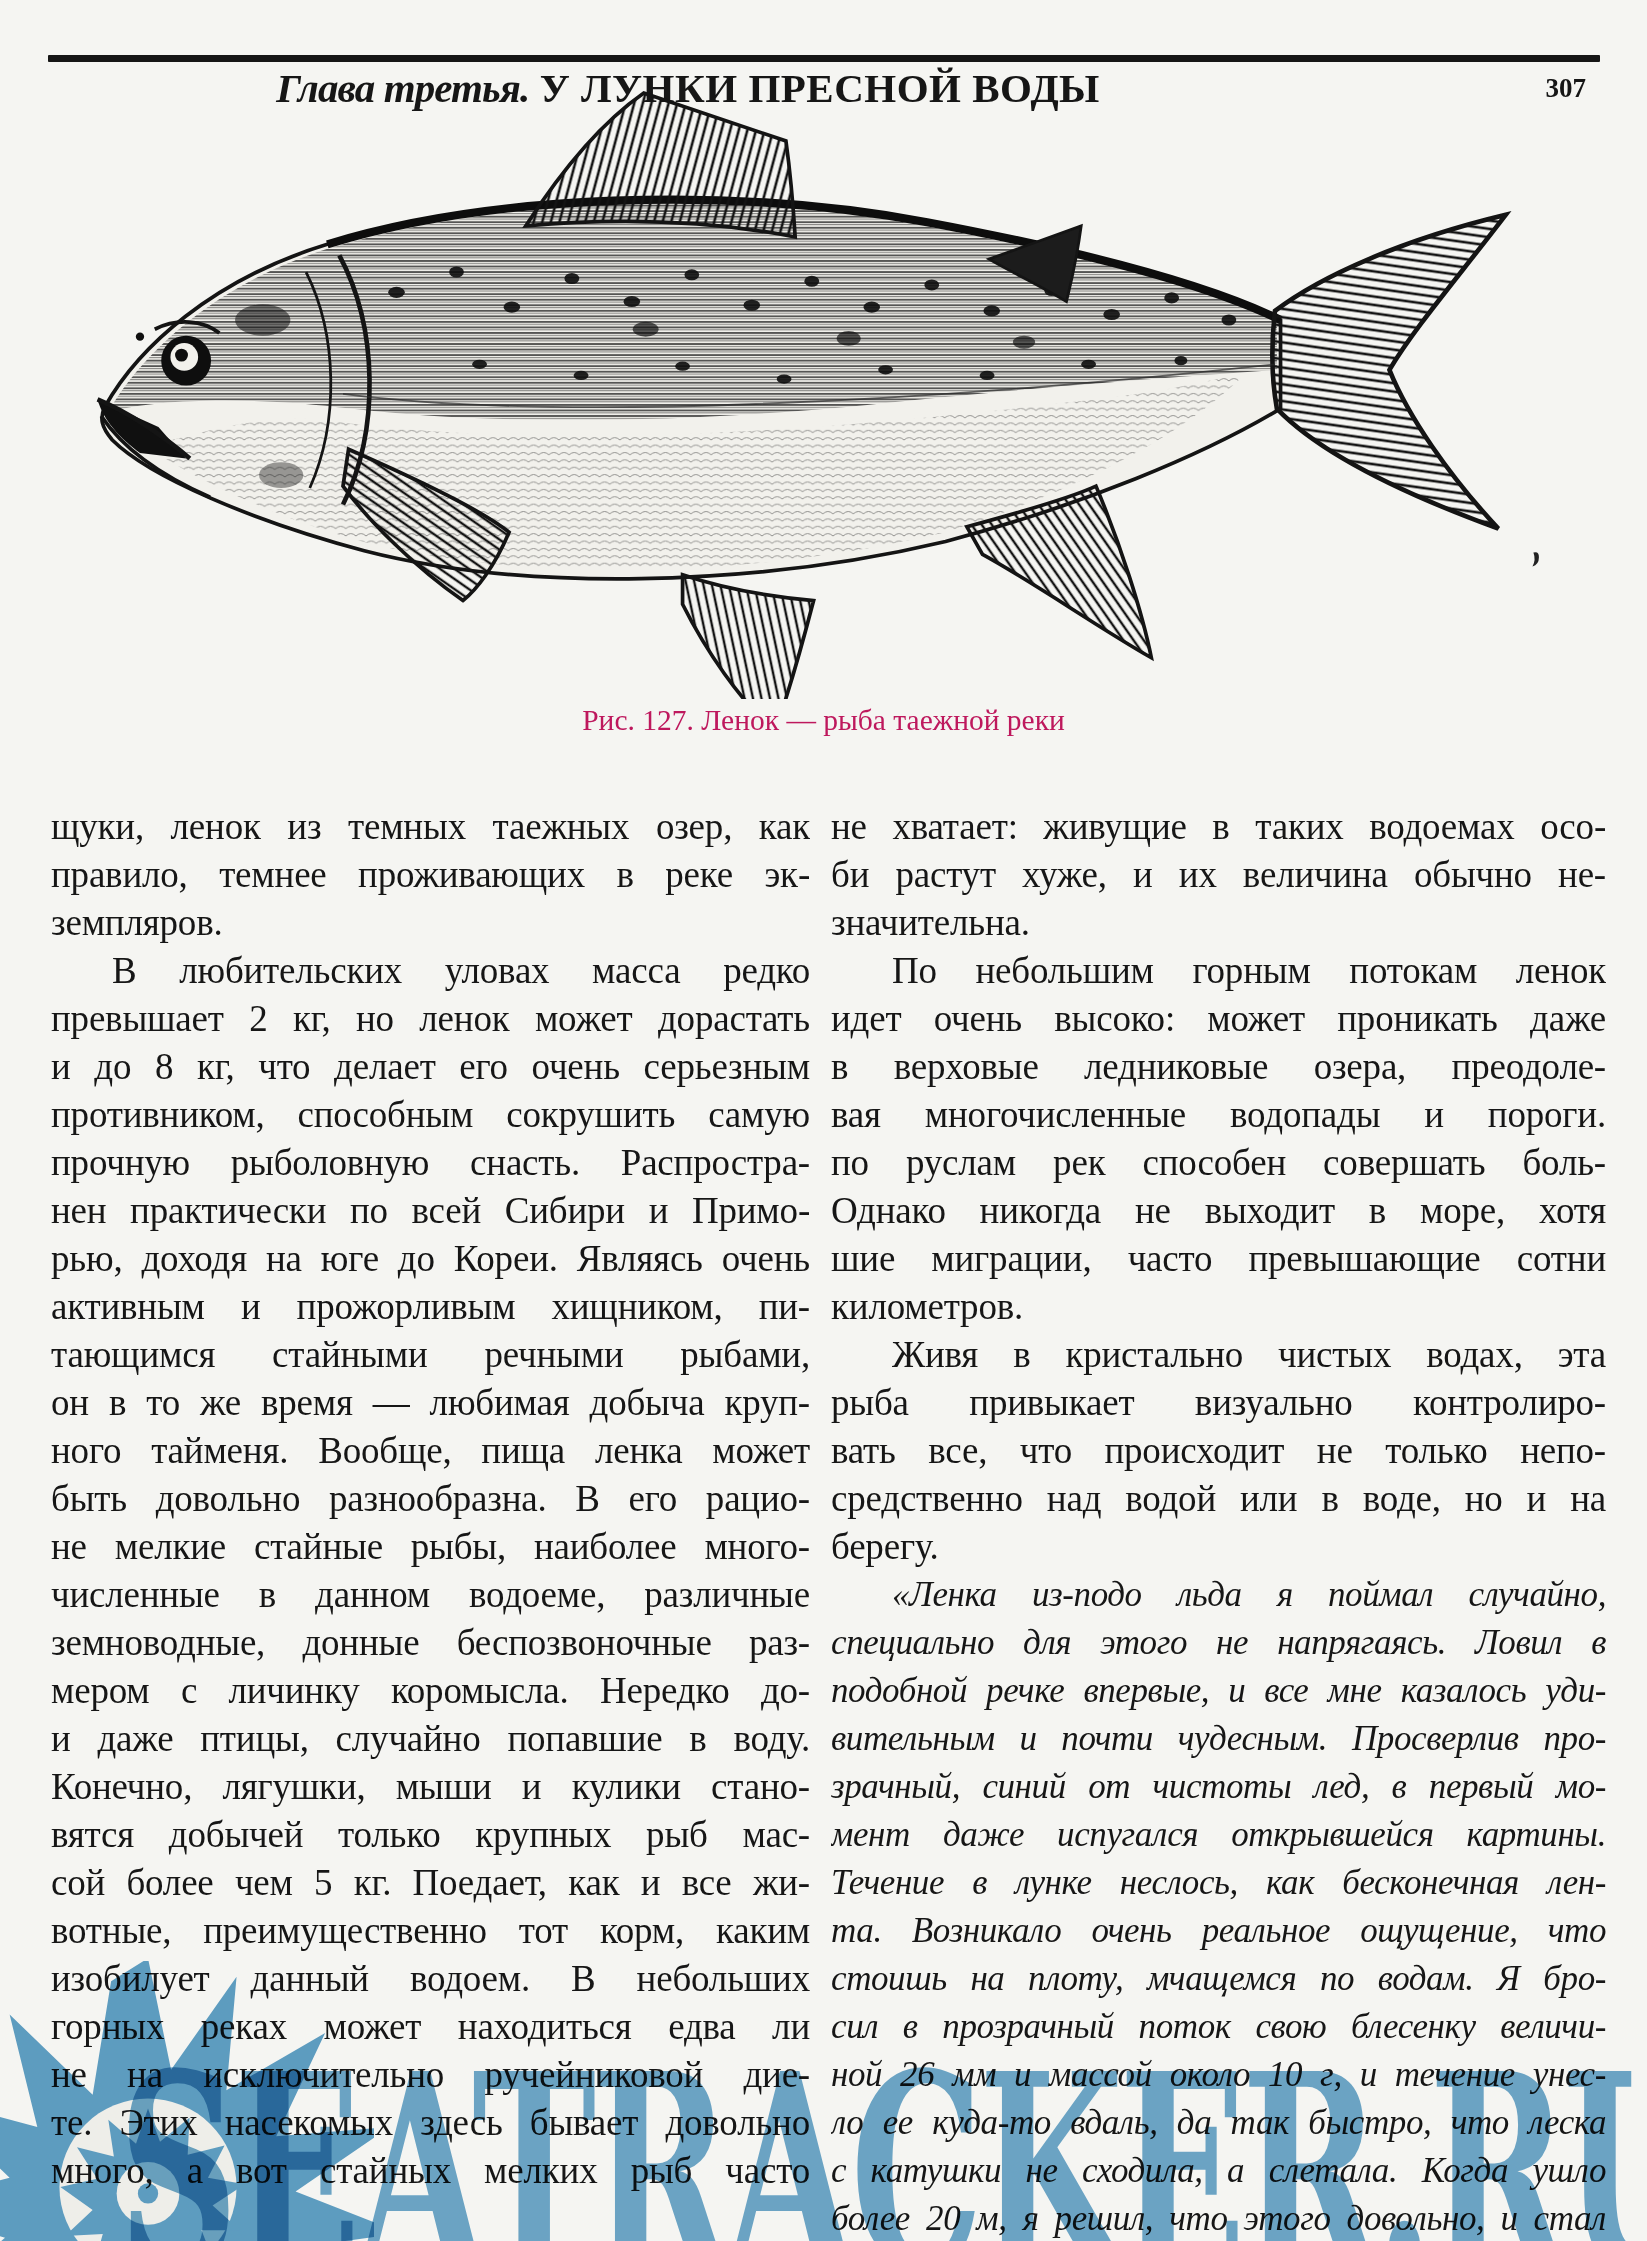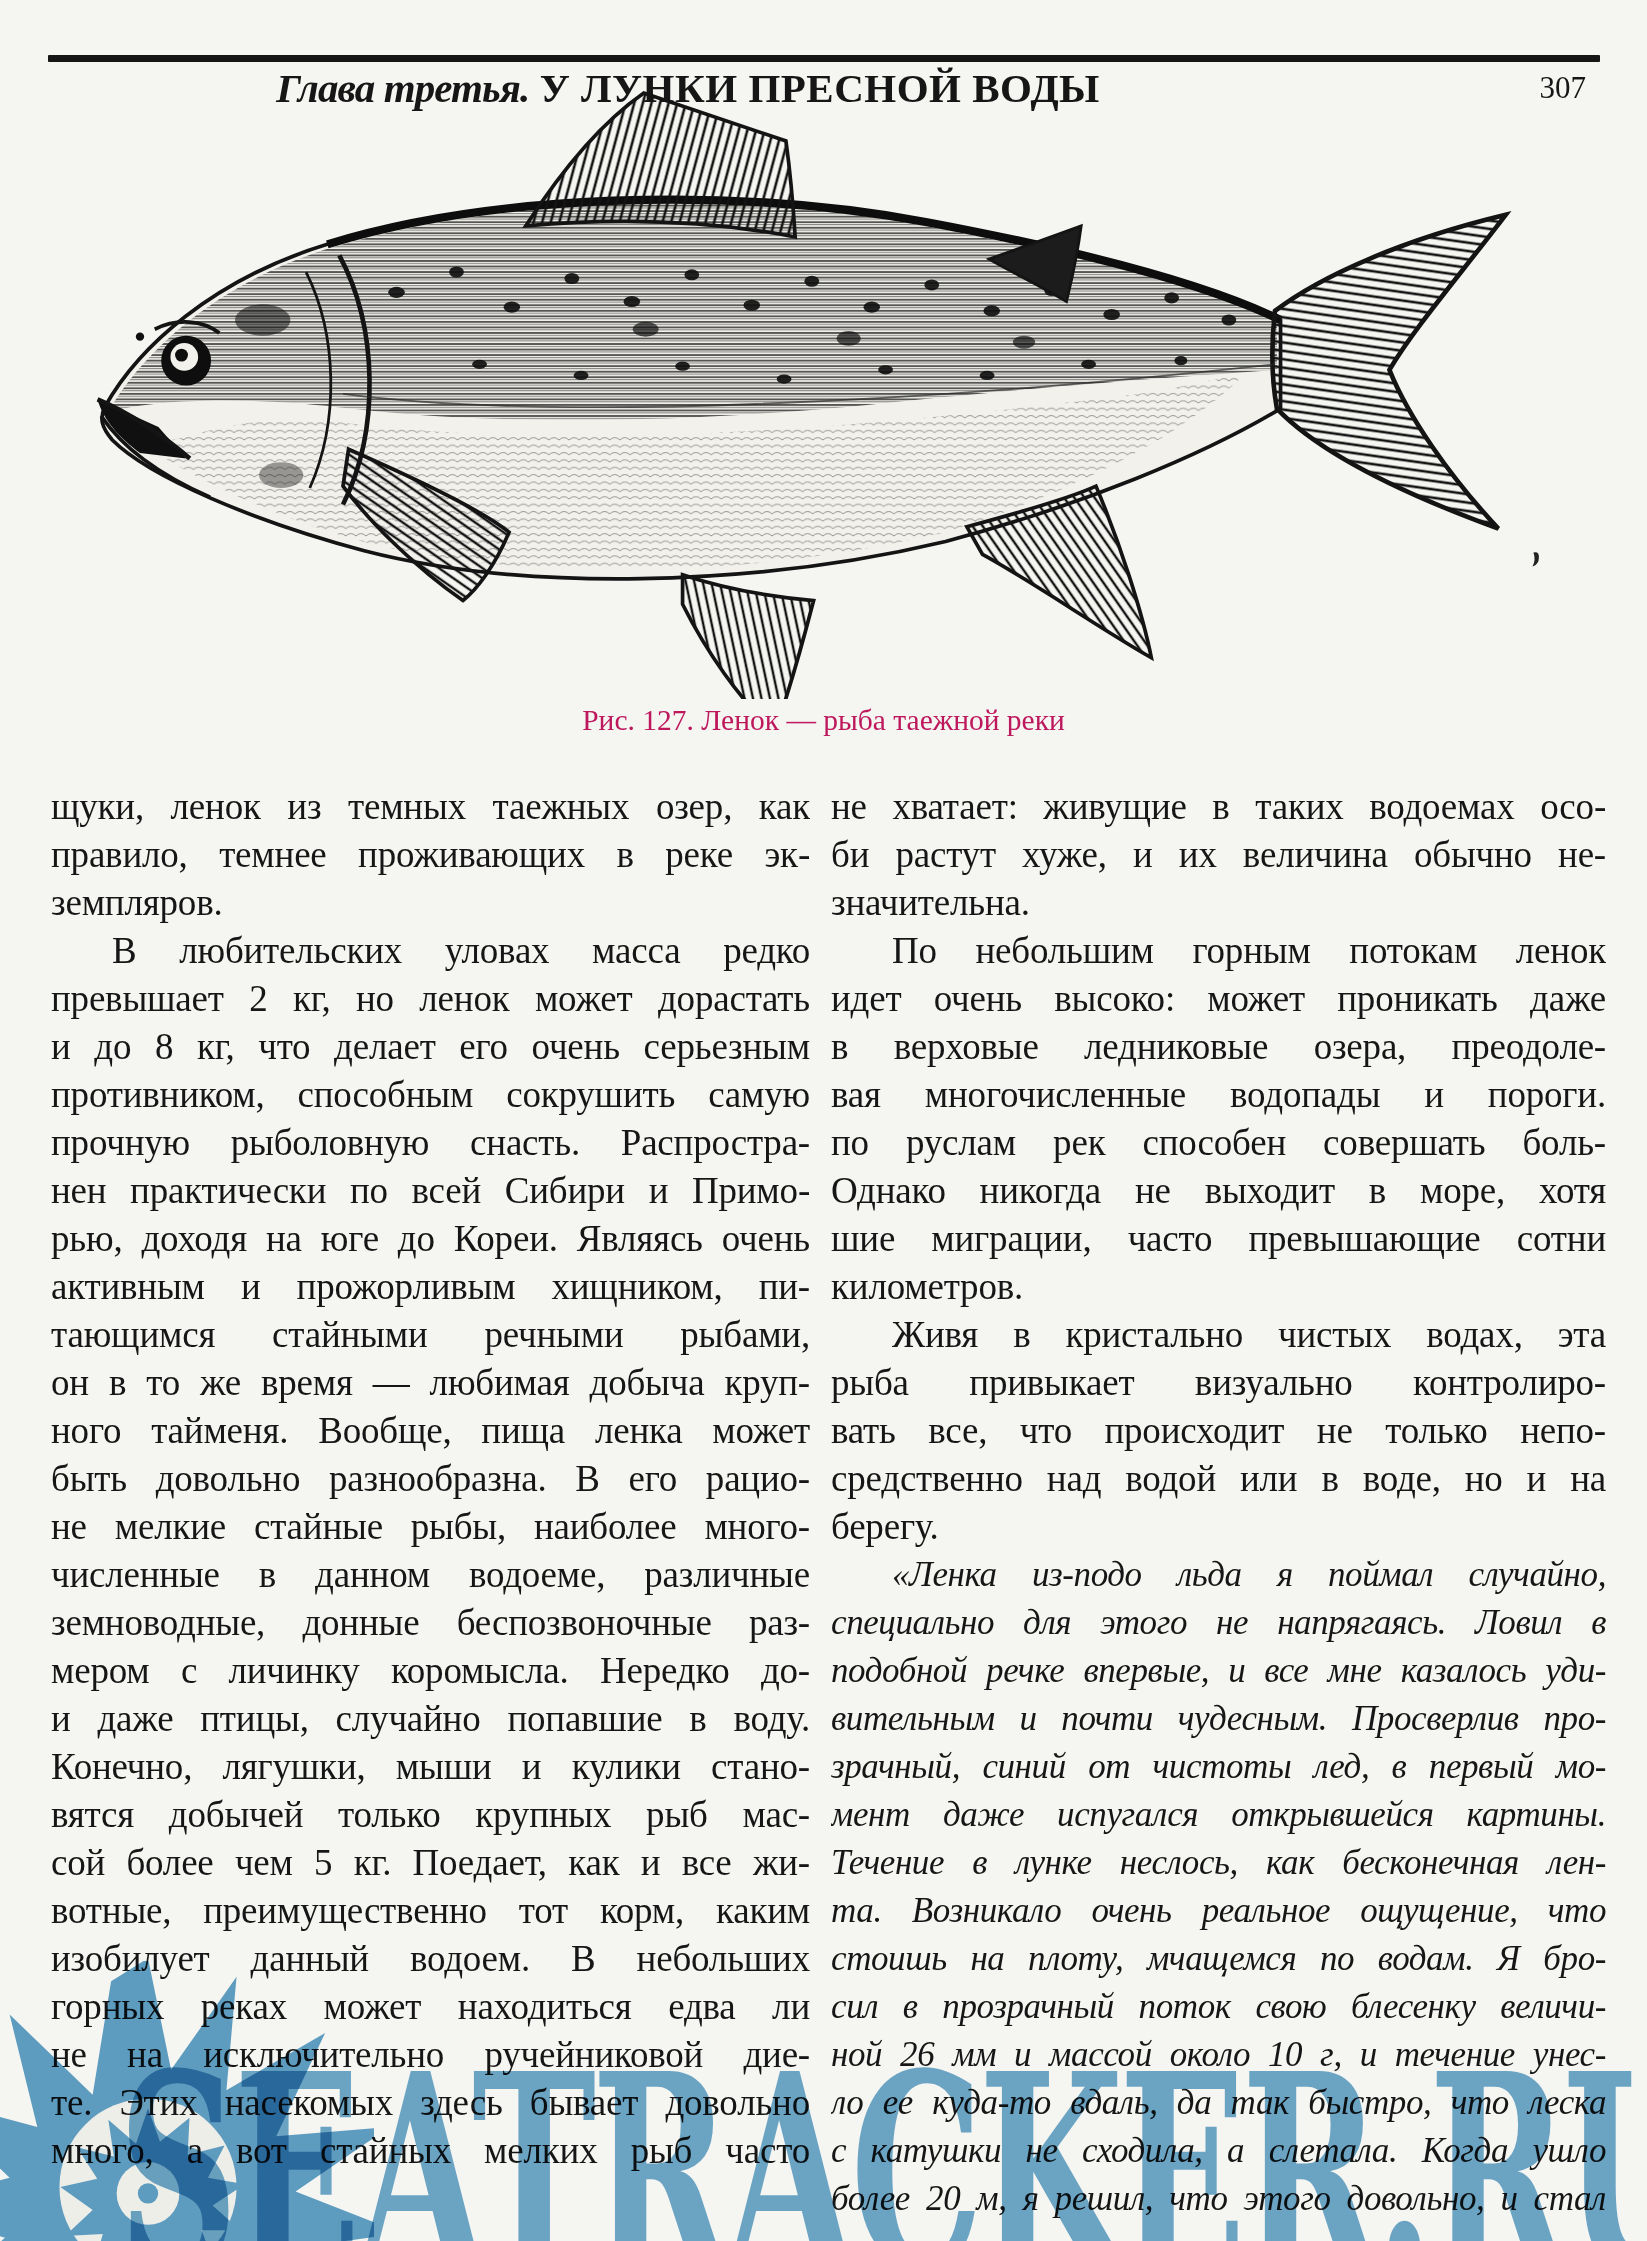--- a/index.html
+++ b/index.html
@@ -18,30 +18,30 @@
   }
   .header-title{
     position:absolute;left:51px;top:66px;width:1274px;
     text-align:center;font-size:41px;font-weight:bold;line-height:44px;
     white-space:nowrap;
   }
   .header-title .chapter{font-style:italic;letter-spacing:-0.9px;text-align:right;}
   .header-title .title{letter-spacing:0.5px;}
   .page-num{
     position:absolute;right:61px;top:66px;
-    font-size:31px;font-weight:normal;line-height:44px;
+    font-size:27px;font-weight:bold;line-height:44px;
   }
   
   .fish-wrap{position:absolute;left:92px;top:85px;width:1458px;height:614px;}
   .caption{
     position:absolute;left:0;top:704px;width:1647px;
     text-align:center;font-size:29.5px;line-height:33px;color:#be185d;
   }
   
-  .columns{position:absolute;left:51px;top:783px;width:1555px;height:1439px;text-decoration:underline;}
+  .columns{position:absolute;left:51px;top:803px;width:1555px;height:1439px;text-decoration:underline;}
   .col{position:absolute;top:0;}
   .col-left{left:0;width:759px;}
   .col-right{left:780px;width:775px;}
   .line{
     height:48px;line-height:48px;
     font-size:37px;letter-spacing:-0.2px;
     text-align:justify;text-align-last:justify;
     white-space:normal;overflow:hidden;
   }
   .line.p{text-indent:61px;}

